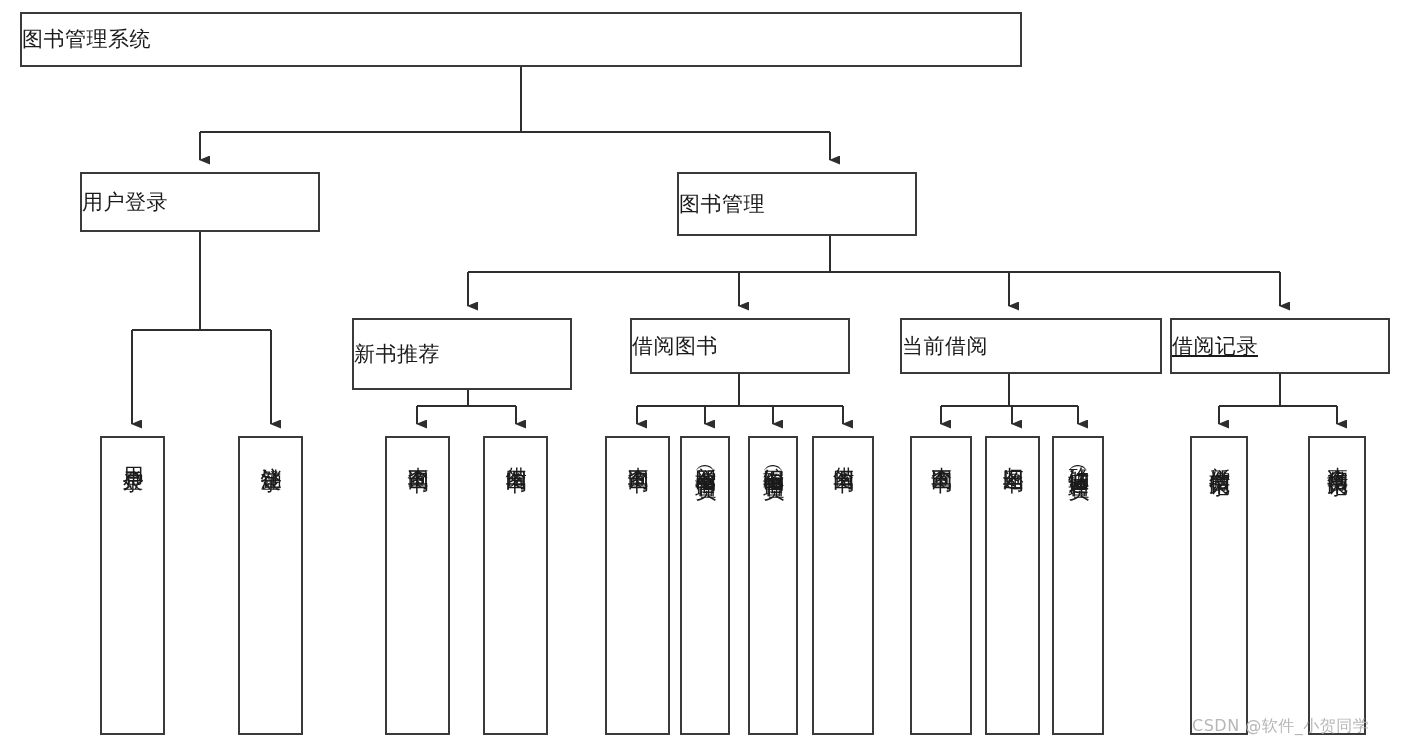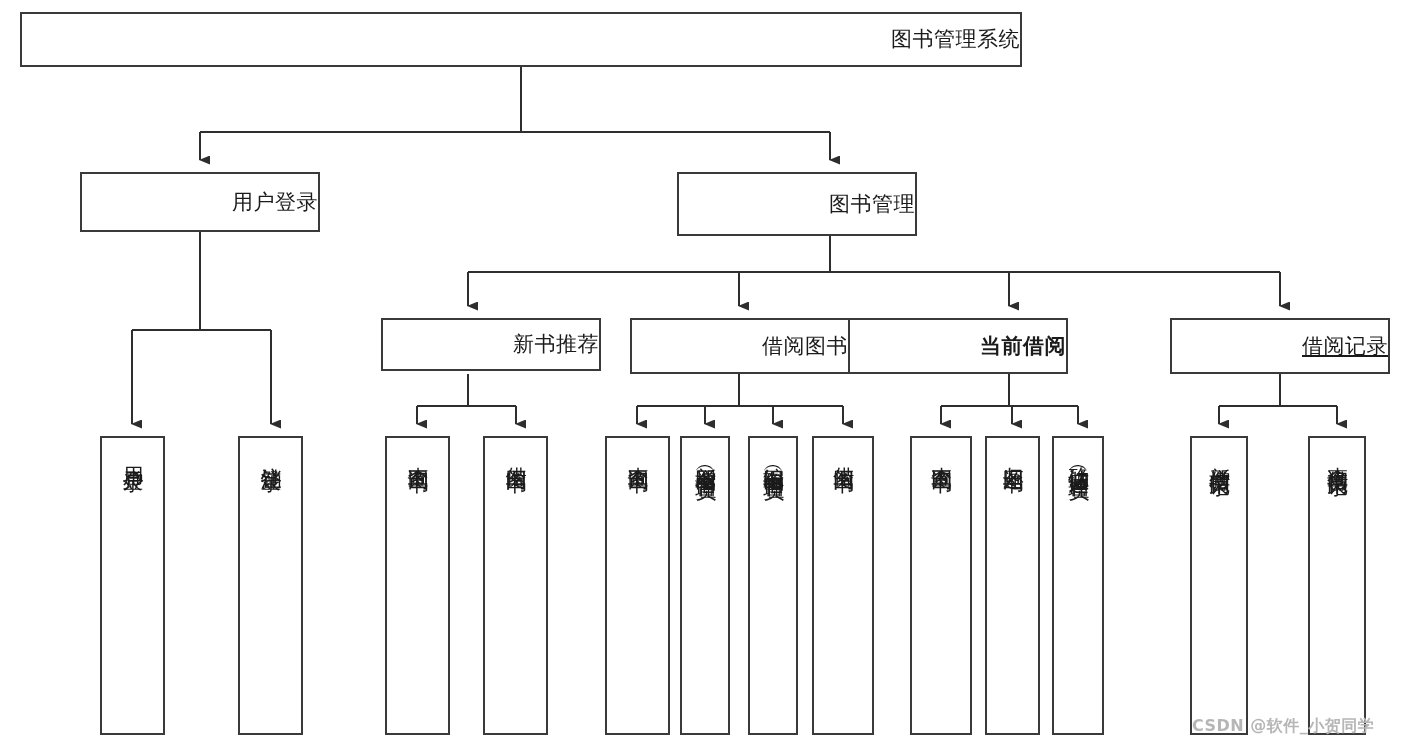--- a/index.html
+++ b/index.html
@@ -27,21 +27,21 @@
     height: 747px;
     pointer-events: none;
   }
   .node {
     position: absolute;
     box-sizing: border-box;
     border: 2px solid #3a3a3a;
     background: #ffffff;
     display: flex;
     align-items: center;
-    justify-content: flex-end;
+    justify-content: flex-start;
     z-index: 2;
   }
   .node-label {
     font-size: 21px;
     line-height: 1.18;
     color: #1b1b1b;
     white-space: nowrap;
     letter-spacing: 0.5px;
   }
   
@@ -130,27 +130,27 @@
     <span class="node-label">图书管理系统</span>
   </div>
 
   <div class="node h-node" style="left:80px; top:172px; width:240px; height:60px;">
     <span class="node-label">用户登录</span>
   </div>
   <div class="node h-node" style="left:677px; top:172px; width:240px; height:64px;">
     <span class="node-label">图书管理</span>
   </div>
 
-  <div class="node h-node" style="left:381px; top:318px; width:220px; height:53px;">
+  <div class="node h-node" style="left:352px; top:318px; width:220px; height:72px;">
     <span class="node-label">新书推荐</span>
   </div>
   <div class="node h-node" style="left:630px; top:318px; width:220px; height:56px;">
     <span class="node-label">借阅图书</span>
   </div>
-  <div class="node h-node" style="left:848px; top:318px; width:220px; height:56px;font-weight:bold;">
+  <div class="node h-node" style="left:900px; top:318px; width:262px; height:56px;">
     <span class="node-label">当前借阅</span>
   </div>
   <div class="node h-node" style="left:1170px; top:318px; width:220px; height:56px;text-decoration:underline;">
     <span class="node-label">借阅记录</span>
   </div>
 
   <div class="node v-node" style="left:100px; top:436px; width:65px; height:299px;">
     <span class="node-label">用户登录</span>
   </div>
   <div class="node v-node" style="left:238px; top:436px; width:65px; height:299px;">
@@ -187,15 +187,15 @@
     <span class="node-label">确认归还（管理员）</span>
   </div>
 
   <div class="node v-node" style="left:1190px; top:436px; width:58px; height:299px;">
     <span class="node-label">新增借阅记录</span>
   </div>
   <div class="node v-node" style="left:1308px; top:436px; width:58px; height:299px;">
     <span class="node-label">查询借阅记录</span>
   </div>
 
-  <div id="watermark" style="left:1192px; top:716px;font-weight:bold;">CSDN @软件_小贺同学</div>
+  <div id="watermark" style="left:1192px; top:716px;">CSDN @软件_小贺同学</div>
 
 </div>
 
 </body></html>

